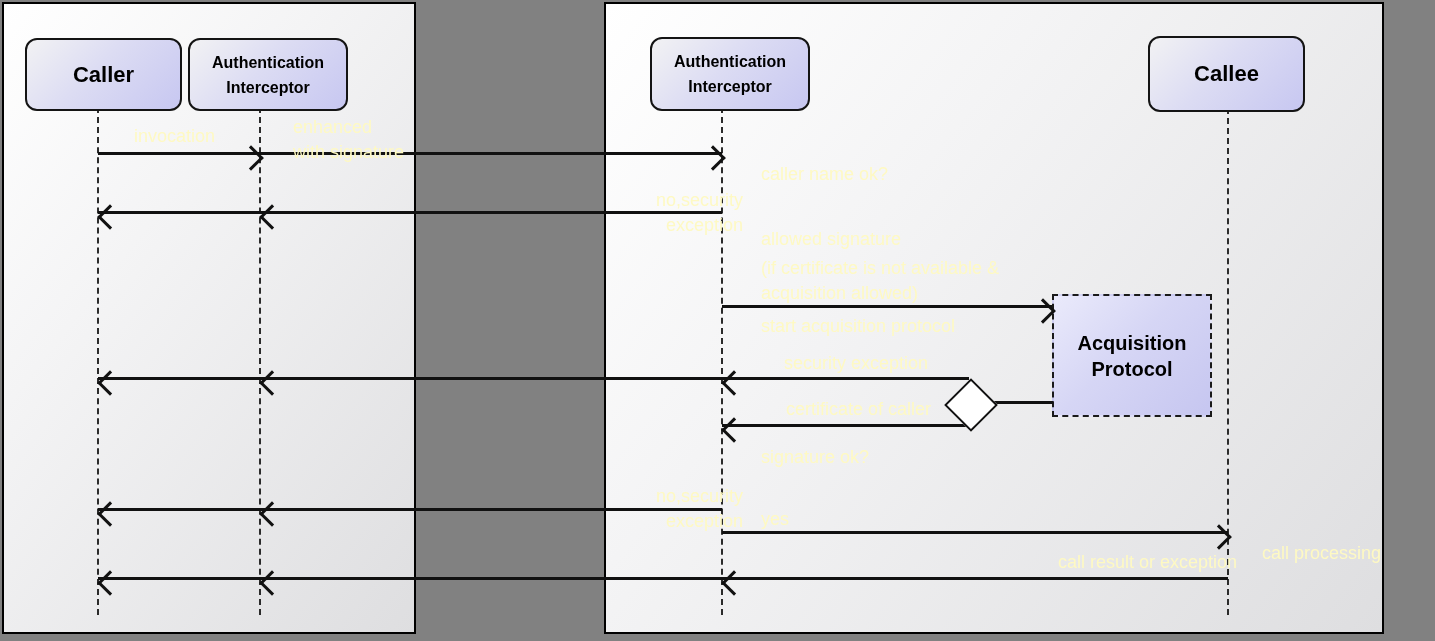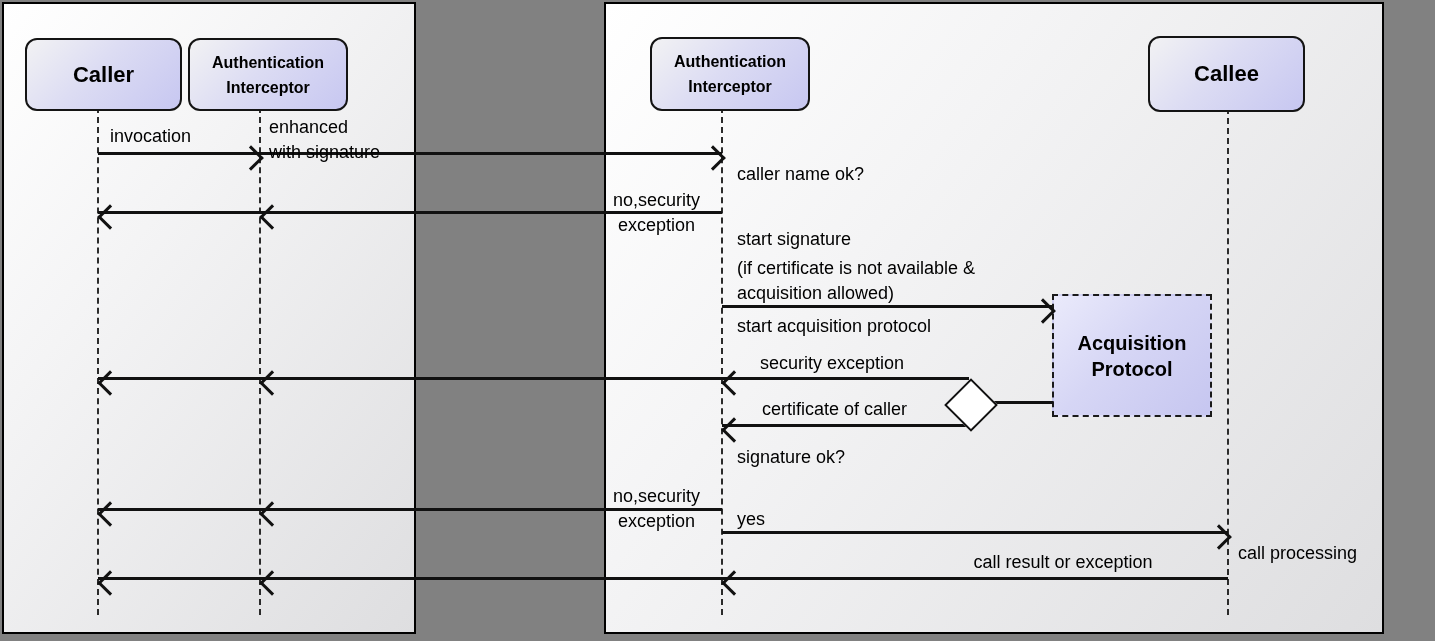--- a/index.html
+++ b/index.html
@@ -50,25 +50,26 @@
   .ah-l{border-width:0 0 3px 3px;transform:rotate(45deg);}
   .ah-r{border-width:3px 3px 0 0;transform:rotate(45deg);}
   .connector{position:absolute;height:0;border-top:3px solid #111;}
   .diamond{
     position:absolute;width:34px;height:34px;
     background:#fff;border:2px solid #111;
     transform:rotate(45deg);
   }
   .lbl{
     position:absolute;
-    font-size:18px;line-height:25px;color:#000000;
+    font-size:18px;line-height:25px;color:#fef9c3;
     white-space:nowrap;
+    margin-left:24px;
   }
   .lbl .ln{display:block;}
-  .ra{text-align:center;}
+  .ra{text-align:right;}
 </style>
 </head>
 <body>
 
 <div class="stage">
 
   <div class="panel" id="panel-left"></div>
   <div class="panel" id="panel-right"></div>
 
   <div class="lifeline" style="left:97px;top:107px;height:508px;"></div>
@@ -137,21 +138,21 @@
   <div class="lbl" style="left:110px;top:124px;">invocation</div>
   <div class="lbl" style="left:269px;top:115px;">
     <span class="ln">enhanced</span>
     <span class="ln">with signature</span>
   </div>
   <div class="lbl ra" style="left:594px;top:188px;width:125px;">
     <span class="ln">no,security</span>
     <span class="ln">exception</span>
   </div>
   <div class="lbl" style="left:737px;top:162px;">caller name ok?</div>
-  <div class="lbl" style="left:737px;top:227px;">start signature</div>
+  <div class="lbl" style="left:737px;top:227px;">allowed signature</div>
   <div class="lbl" style="left:737px;top:256px;">
     <span class="ln">(if certificate is not available &amp;</span>
     <span class="ln">acquisition allowed)</span>
   </div>
   <div class="lbl" style="left:737px;top:314px;">start acquisition protocol</div>
   <div class="lbl" style="left:760px;top:351px;">security exception</div>
   <div class="lbl" style="left:762px;top:397px;">certificate of caller</div>
   <div class="lbl" style="left:737px;top:445px;">signature ok?</div>
   <div class="lbl ra" style="left:594px;top:484px;width:125px;">
     <span class="ln">no,security</span>

